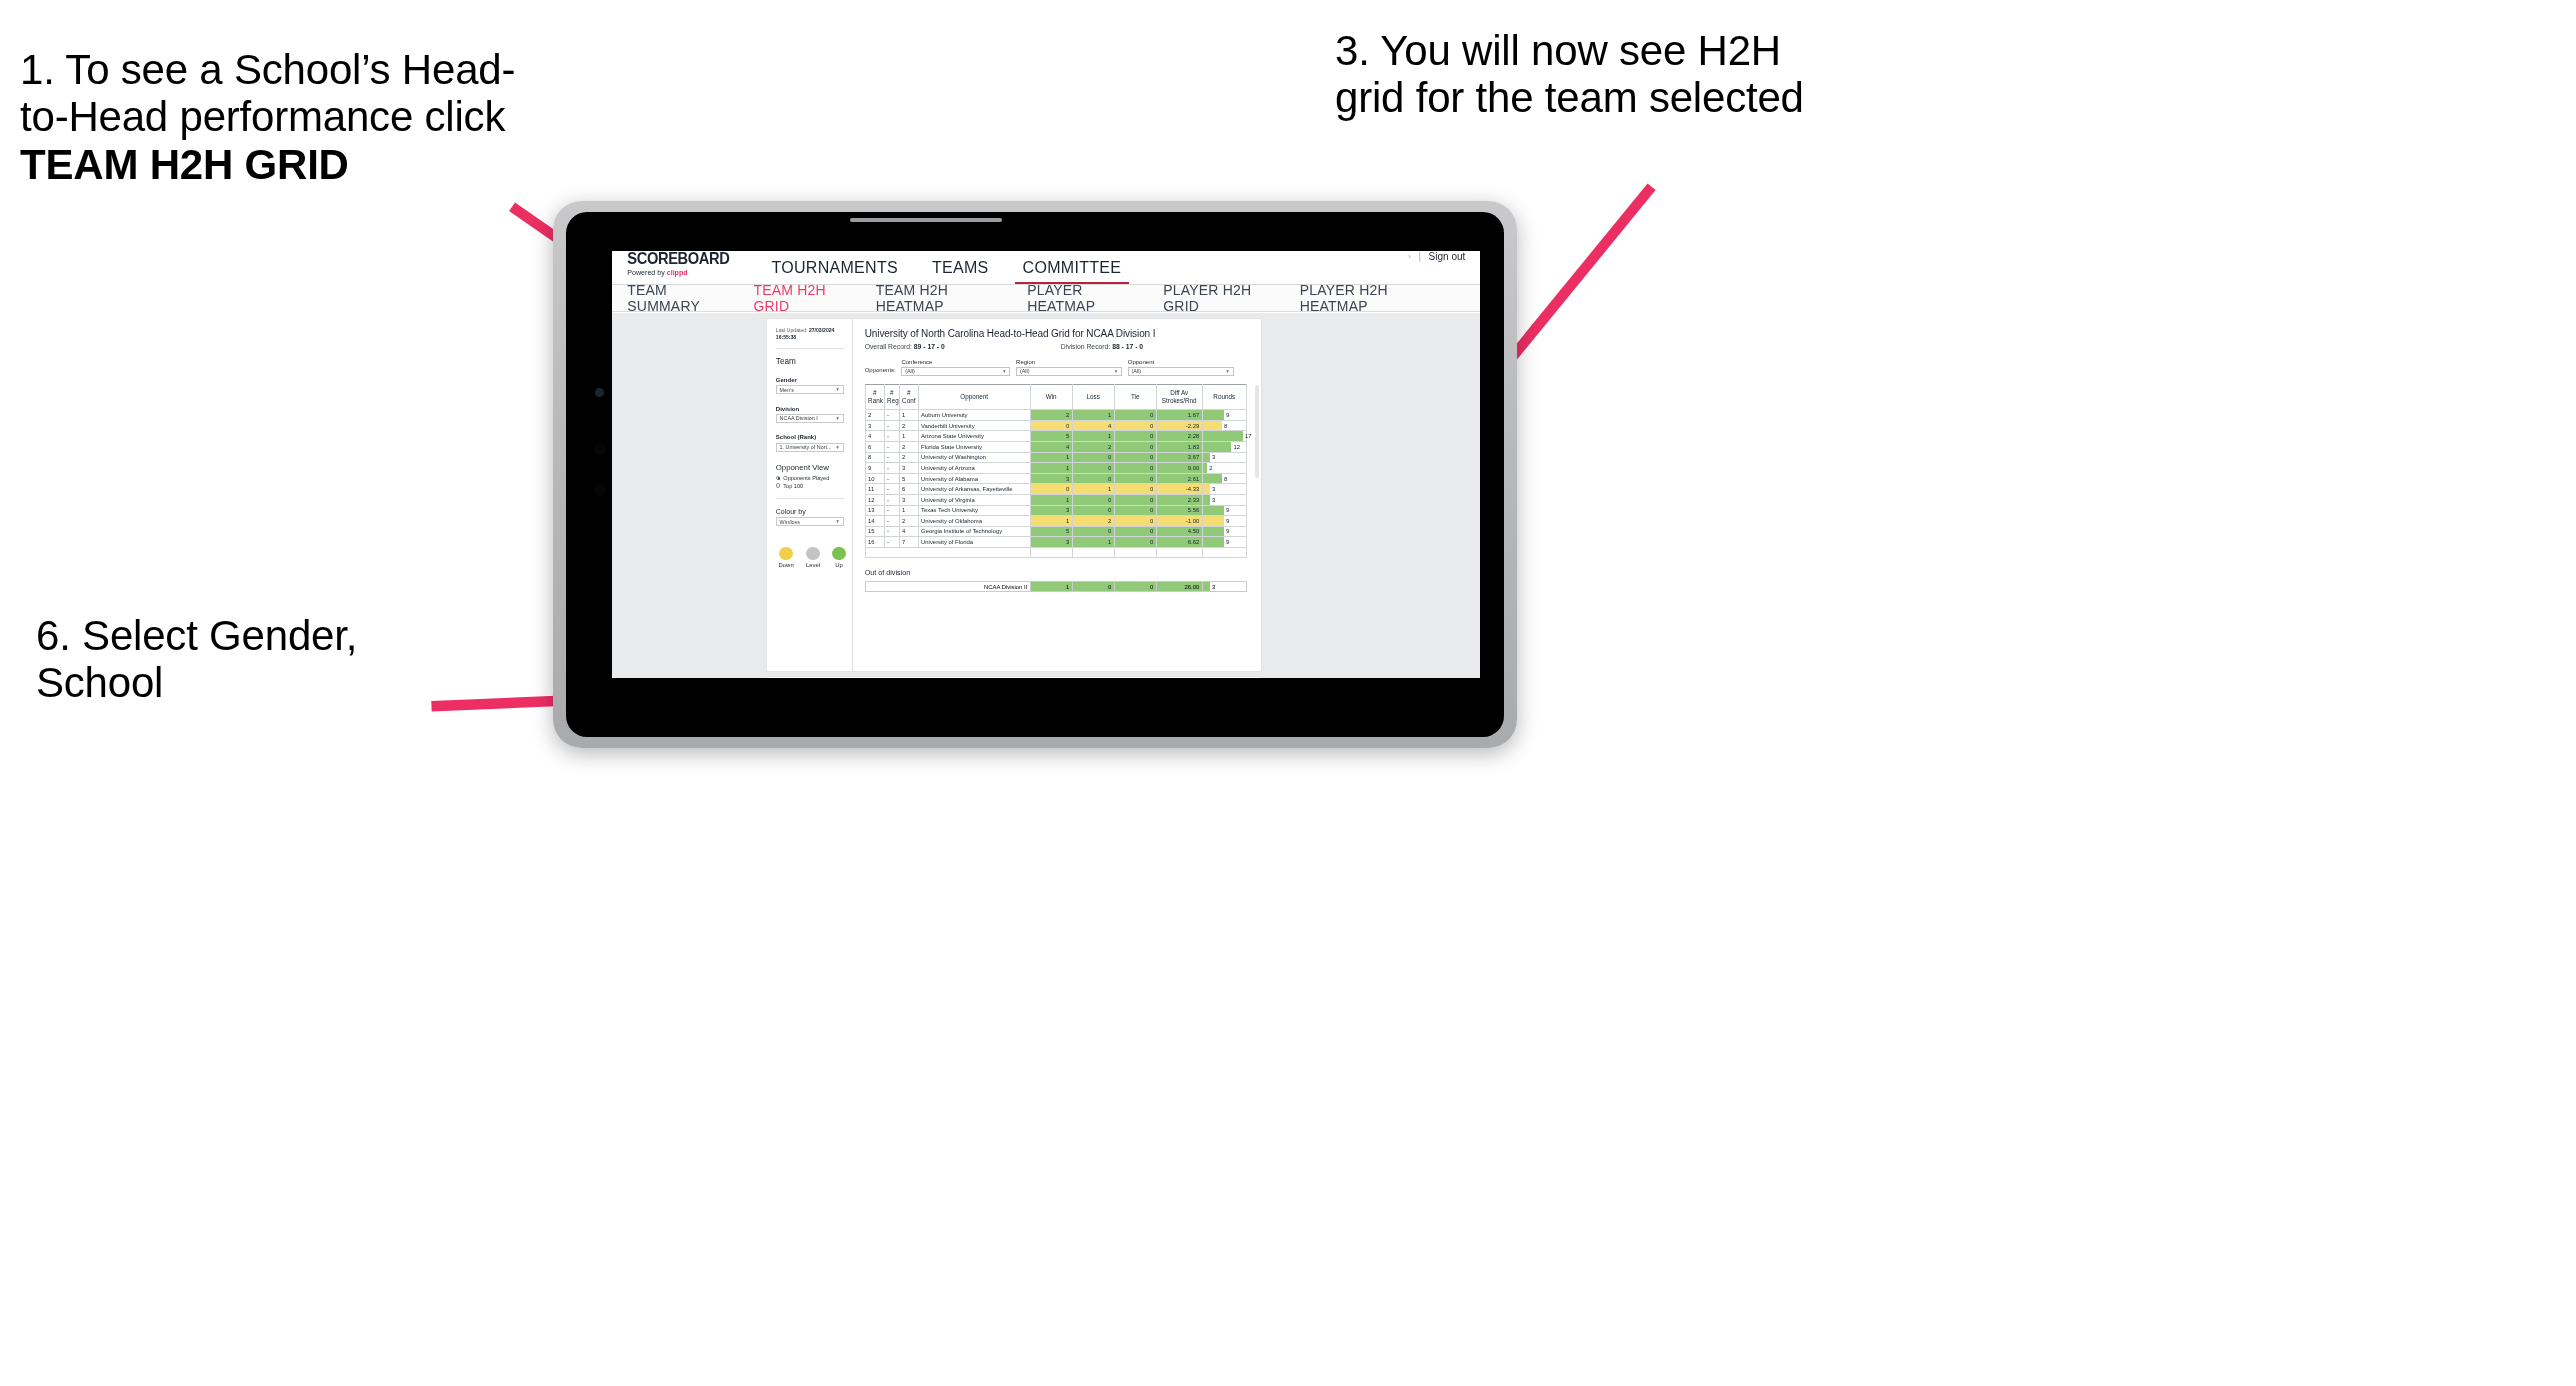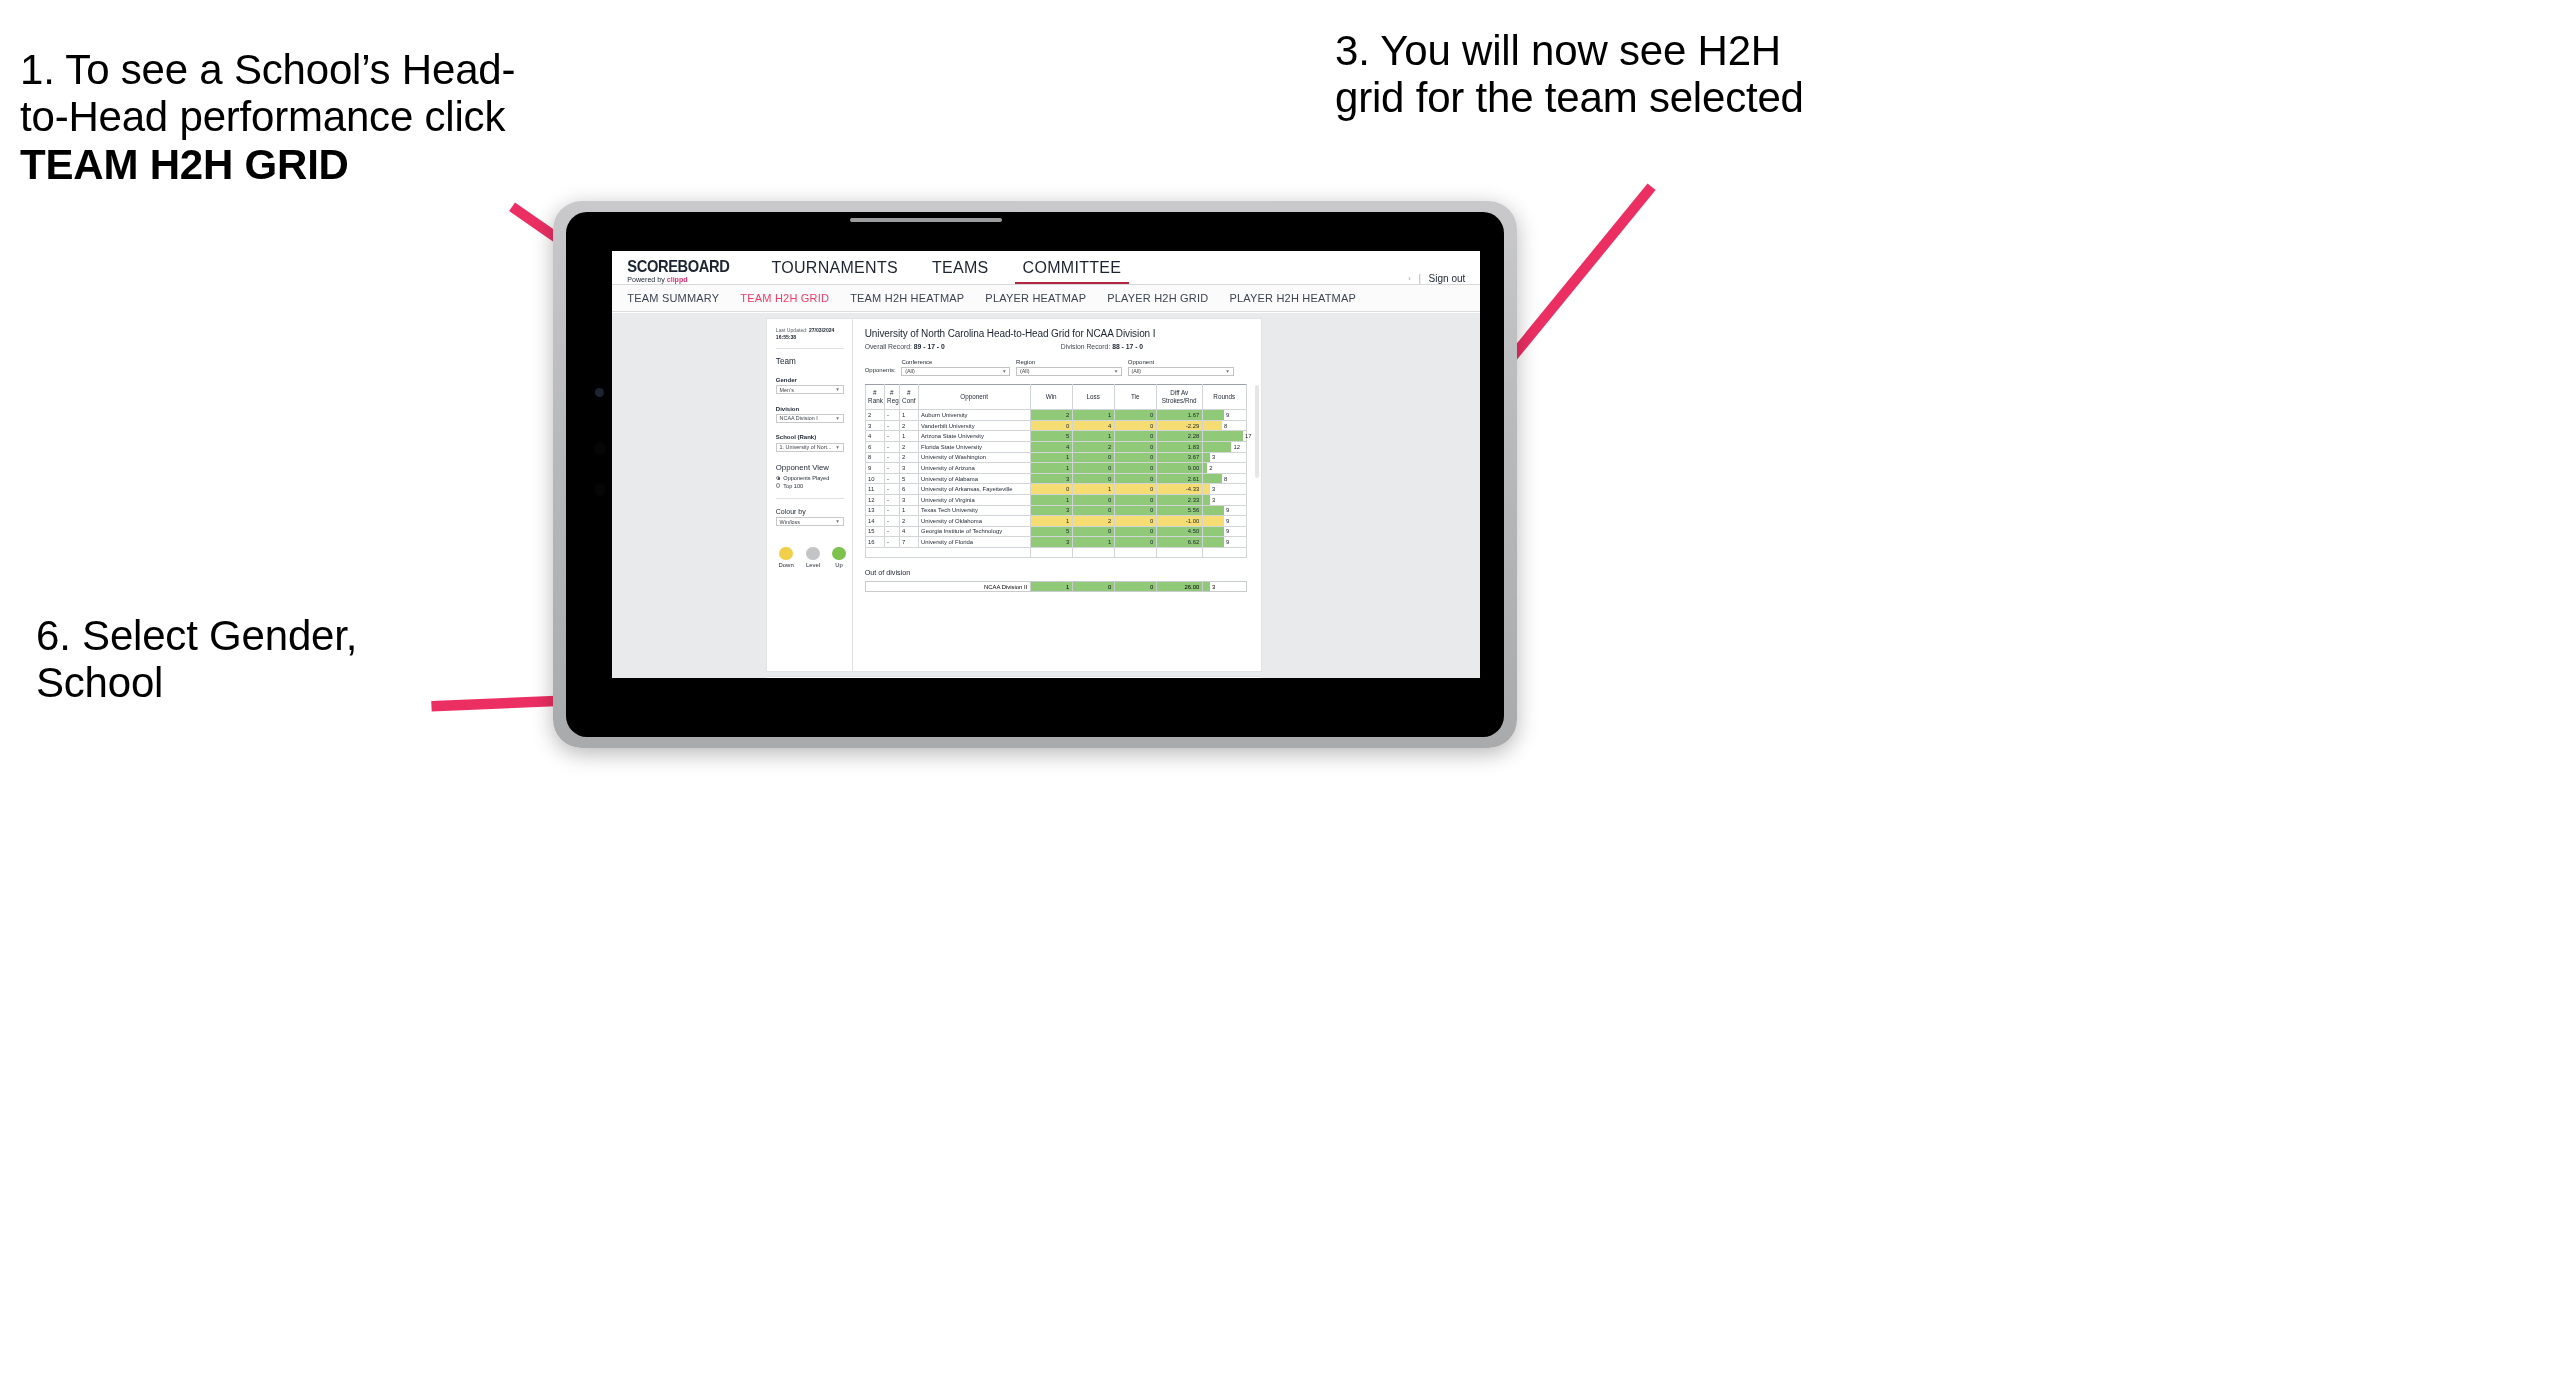--- a/index.html
+++ b/index.html
@@ -60,21 +60,21 @@
     left: 46px; top: 39px;
     width: 868px; height: 427px;
     background: #ffffff;
     overflow: hidden;
   }
 
   .topbar {
     height: 34px;
     background: #fff;
     display: flex;
-    align-items: flex-end;
+    align-items: flex-start;
     padding: 0 15px;
     border-bottom: 0.9px solid #d8d8d8;
     position: relative;
   }
   .logo { display:flex; flex-direction:column; justify-content:center; margin-right: 25px; }
   .logo-main {
     font-size: 14.7px; font-weight: 700; letter-spacing: -0.4px;
     color: #1b2430; line-height: 1; font-family: "Liberation Sans", sans-serif;
     transform: scaleY(1.15);
   }
@@ -96,22 +96,22 @@
     font-size: 10px; color:#1b2430;
   }
   .topbar-right .sep { color:#b0b0b0; }
   .caret-sm { font-size: 7.6px; color:#999; }
 
   .subnav {
     height: 26.5px; background:#fbfbfb; border-bottom:0.9px solid #dcdcdc;
     display:flex; align-items:center; padding: 0 15px;
   }
   .subnav-item {
-    font-size: 11px; color:#3c4452; letter-spacing:0.2px;
-    margin-right: 21px; cursor:pointer;text-align:center;
+    font-size: 14px; color:#3c4452; letter-spacing:0.2px;
+    margin-right: 21px; cursor:pointer;
   }
   .subnav-item.active { color:#ed3b68; }
 
   .canvas {
     position:absolute; left:0; right:0; top:62px; bottom:0;
     background:#e8eaec;
   }
 
   
   .dash {

